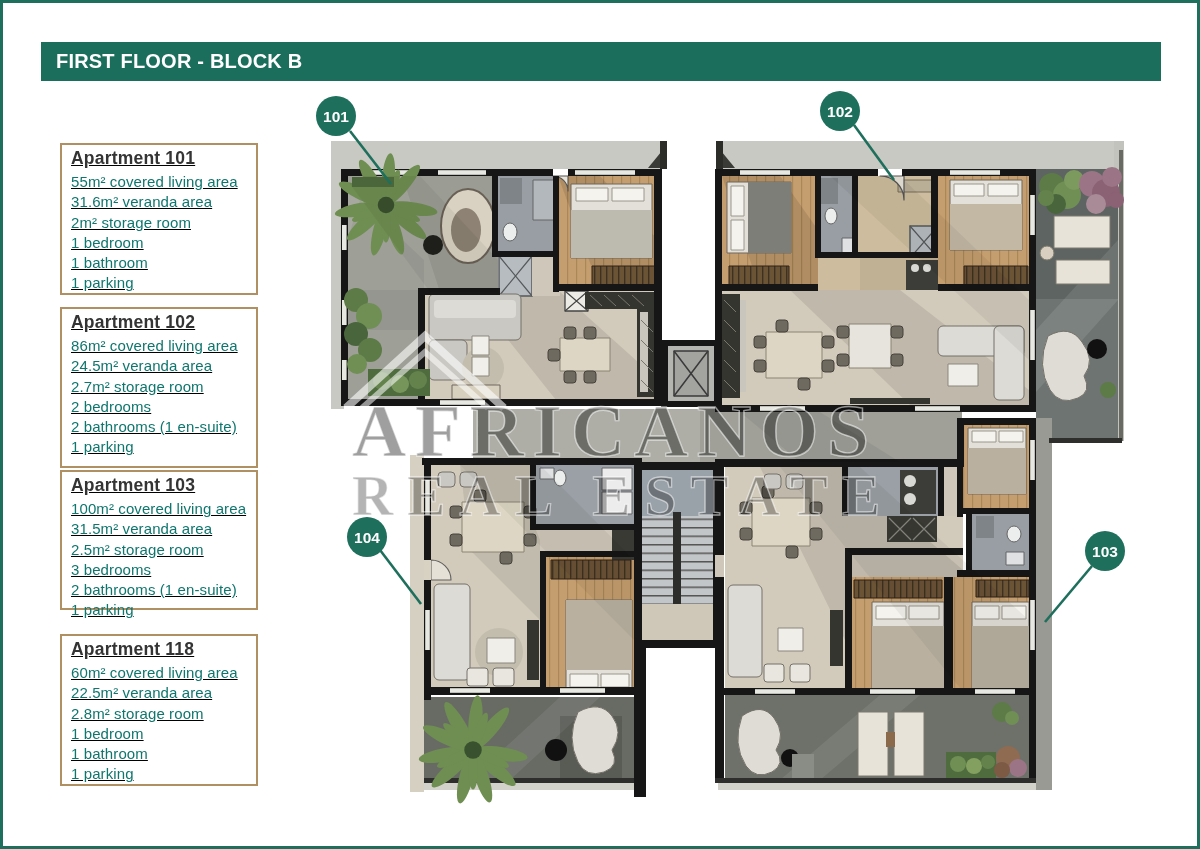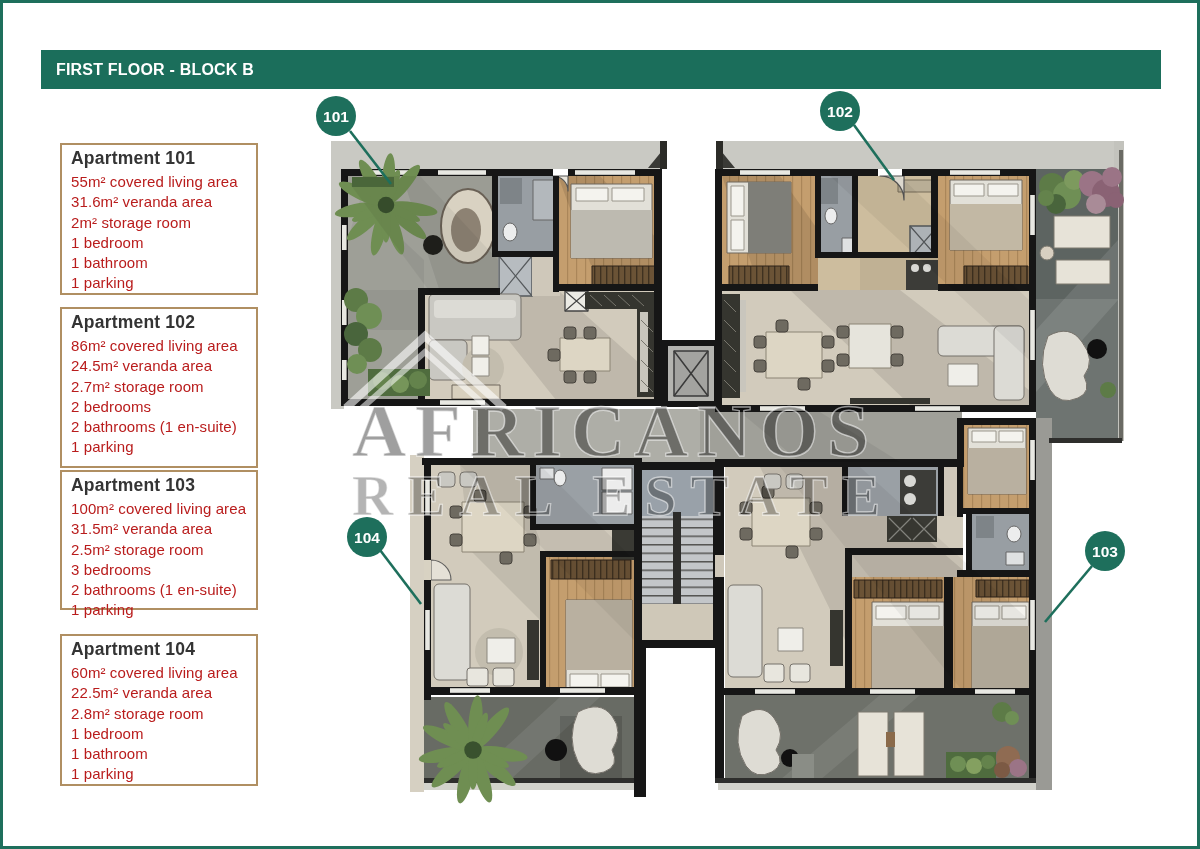--- a/index.html
+++ b/index.html
@@ -1,26 +1,26 @@
 <!DOCTYPE html>
 <html><head>
 <meta charset="utf-8">
 <style>
   html,body{margin:0;padding:0;}
   body{width:1200px;height:849px;position:relative;background:#ffffff;
        font-family:"Liberation Sans", sans-serif;overflow:hidden;}
   .frame{position:absolute;left:0;top:0;width:1194px;height:843px;
          border:3px solid #1e6f5c;}
   .bar{position:absolute;left:41px;top:42px;width:1120px;height:39px;
-       background:#1b6e5b;color:#ffffff;font-weight:bold;font-size:16px;
-       letter-spacing:0.2px;line-height:39px;padding-left:15px;box-sizing:border-box;margin-top:8px;}
+       background:#1b6e5b;color:#ffffff;font-weight:bold;font-size:20px;
+       letter-spacing:0.2px;line-height:39px;padding-left:15px;box-sizing:border-box;}
   .apt{position:absolute;left:60px;width:198px;border:2px solid #b08f62;
-       background:#ffffff;box-sizing:border-box;padding:3px 0 0 9px;white-space:nowrap;}
+       background:#ffffff;box-sizing:border-box;padding:3px 0 0 9px;white-space:nowrap;text-decoration:underline;}
   .apt h3{margin:0 0 3px 0;font-size:17.5px;color:#343434;letter-spacing:0.2px;}
-  .apt p{margin:0;font-size:15px;color:#b91c1c;line-height:20.3px;letter-spacing:0.1px;}
+  .apt p{margin:0;font-size:15px;color:#0f766e;line-height:20.3px;letter-spacing:0.1px;}
   svg{position:absolute;left:0;top:0;}
 </style>
 </head>
 <body>
 
 <div class="frame"></div>
 
 <div class="bar">FIRST FLOOR - BLOCK B</div>
 
 <div class="apt" style="top:143px;height:152px;">
@@ -32,21 +32,21 @@
 <h3>Apartment 102</h3>
 <p>86m² covered living area<br>24.5m² veranda area<br>2.7m² storage room<br>2 bedrooms<br>2 bathrooms (1 en-suite)<br>1 parking</p>
 </div>
 
 <div class="apt" style="top:470px;height:140px;">
 <h3>Apartment 103</h3>
 <p>100m² covered living area<br>31.5m² veranda area<br>2.5m² storage room<br>3 bedrooms<br>2 bathrooms (1 en-suite)<br>1 parking</p>
 </div>
 
 <div class="apt" style="top:634px;height:152px;">
-<h3>Apartment 104</h3>
+<h3>Apartment 118</h3>
 <p>60m² covered living area<br>22.5m² veranda area<br>2.8m² storage room<br>1 bedroom<br>1 bathroom<br>1 parking</p>
 </div>
 
 <svg width="1200" height="849" viewBox="0 0 1200 849">
 <defs>
   <g id="chair">
         <rect x="-6" y="-6" width="12" height="12" rx="3" fill="#b9b2a2" stroke="#6e675c" stroke-width="1"></rect>
       </g>
   <g id="dchair">
         <rect x="-6" y="-6" width="12" height="12" rx="3" fill="#6e6a60" stroke="#47433c" stroke-width="1"></rect>

